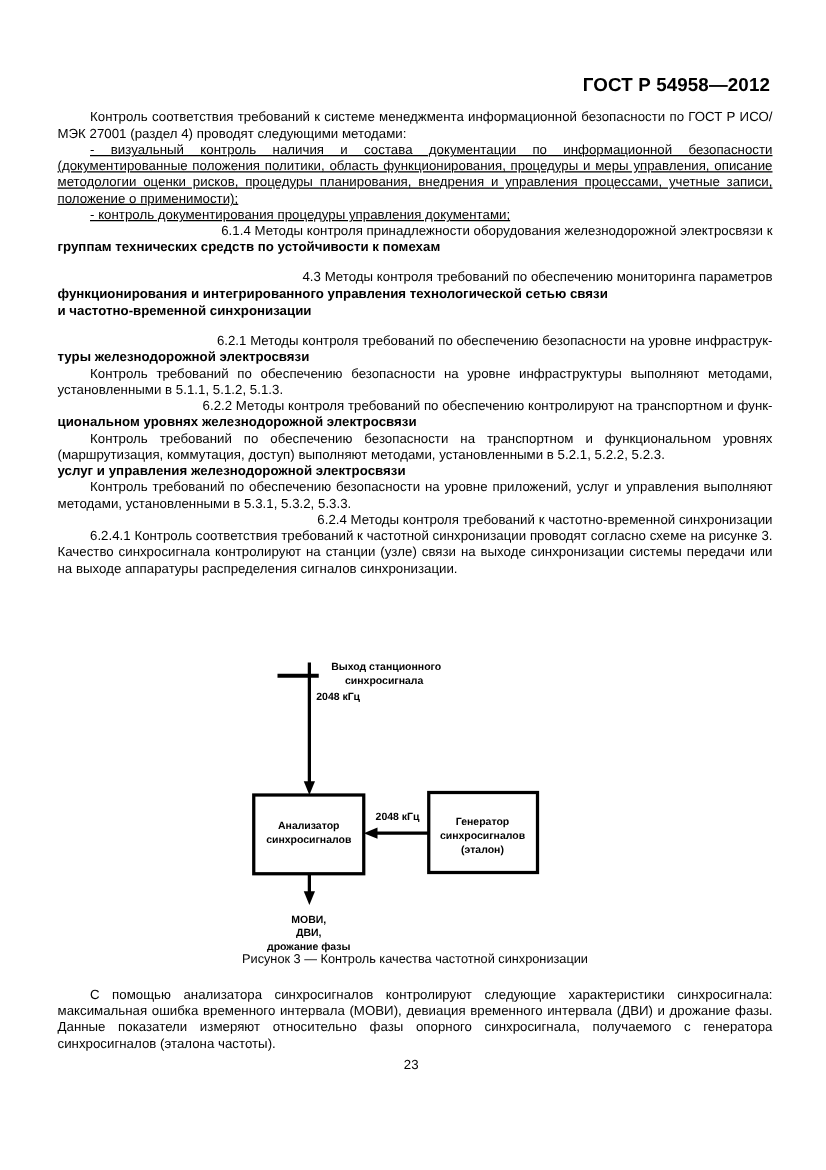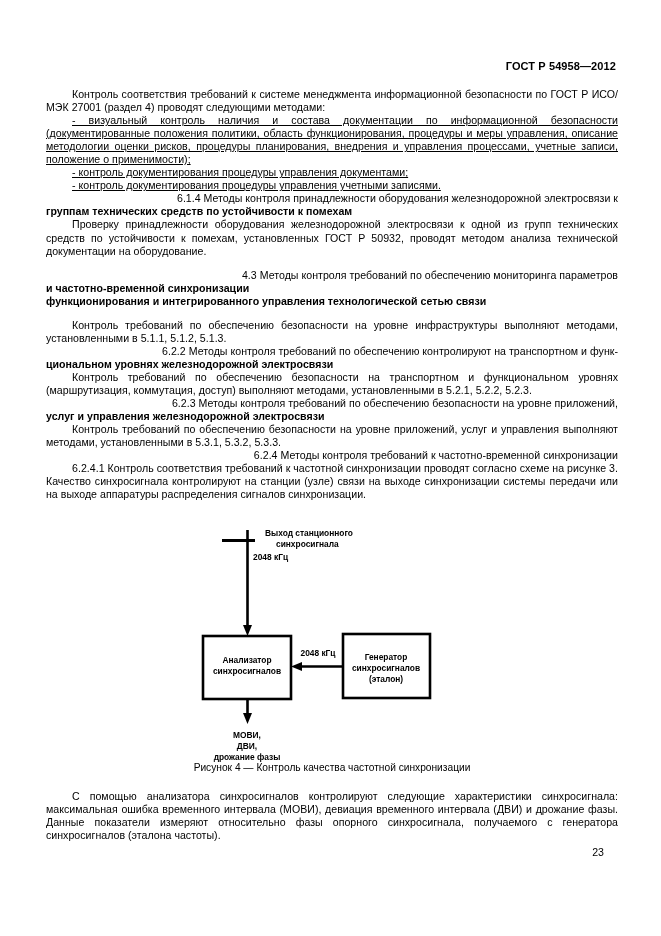--- a/index.html
+++ b/index.html
@@ -25,21 +25,21 @@
     background: #ffffff;
   }
 
   
   .header {
     position: absolute;
     left: 46px;
     top: 60px;
     width: 570px;
     text-align: right;
-    font-size: 11px;
+    font-size: 15px;
     font-weight: bold;
     letter-spacing: 0.1px;
   }
 
   
   .body-col {
     position: absolute;
     left: 46px;
     top: 88px;
     width: 572px;
@@ -89,24 +89,24 @@
 
   .tail {
     position: absolute;
     left: 46px;
     top: 790px;
     width: 572px;
   }
 
   .page-number {
     position: absolute;
-    left: 32px;
+    left: 43px;
     top: 846px;
     width: 572px;
-    text-align: right;
+    text-align: center;
     font-size: 10.6px;
   }
 
   
   text.dlabel {
     font-family: "Liberation Sans", sans-serif;
     font-size: 8.4px;
     font-weight: bold;
     fill: #000000;
   }
@@ -116,41 +116,40 @@
 
 <div class="page">
 
   <div class="header">ГОСТ Р 54958—2012</div>
 
   <div class="body-col">
 
     <p class="indent">Контроль соответствия требований к системе менеджмента информационной безопасности по ГОСТ Р ИСО/МЭК 27001 (раздел 4) проводят следующими методами:</p>
     <p class="dash">- визуальный контроль наличия и состава документации по информационной безопасности (документированные положения политики, область функционирования, процедуры и меры управления, описание методологии оценки рисков, процедуры планирования, внедрения и управления процессами, учетные записи, положение о применимости);</p>
     <p class="dash">- контроль документирования процедуры управления документами;</p>
-    <p class="dash">- контроль документирования процедуры управления учетными записями.</p>
 
     <p class="head">6.1.4  Методы контроля принадлежности оборудования железнодорожной электросвязи к</p>
     <p class="head-cont">группам технических средств по устойчивости к помехам</p>
-    <p class="indent">Проверку принадлежности оборудования железнодорожной электросвязи к одной из групп технических средств по устойчивости к помехам, установленных ГОСТ Р 50932, проводят методом анализа технической документации на оборудование.</p>
 
     <div class="gap-md"></div>
 
     <p class="head">4.3  Методы контроля требований по обеспечению мониторинга параметров</p>
+    <p class="head-cont">функционирования и интегрированного управления технологической сетью связи</p>
     <p class="head-cont">и частотно-временной синхронизации</p>
-    <p class="head-cont">функционирования и интегрированного управления технологической сетью связи</p>
 
     <div class="gap-md"></div>
 
+    <p class="head">6.2.1  Методы контроля требований по обеспечению безопасности на уровне инфраструк-</p>
+    <p class="head-cont">туры железнодорожной электросвязи</p>
     <p class="indent">Контроль требований по обеспечению безопасности на уровне инфраструктуры выполняют методами, установленными в 5.1.1, 5.1.2, 5.1.3.</p>
 
     <p class="head">6.2.2  Методы контроля требований по обеспечению контролируют на транспортном и функ-</p>
     <p class="head-cont">циональном уровнях железнодорожной электросвязи</p>
     <p class="indent">Контроль требований по обеспечению безопасности на транспортном и функциональном уровнях (маршрутизация, коммутация, доступ) выполняют методами, установленными в 5.2.1, 5.2.2, 5.2.3.</p>
 
-    <p class="head">6.2.3  Методы контроля требований по обеспечению безопасности на уровне приложений,</p>
     <p class="head-cont">услуг и управления железнодорожной электросвязи</p>
     <p class="indent">Контроль требований по обеспечению безопасности на уровне приложений, услуг и управления выполняют методами, установленными в 5.3.1, 5.3.2, 5.3.3.</p>
 
     <p class="head">6.2.4  Методы контроля требований к частотно-временной синхронизации</p>
     <p class="indent">6.2.4.1 Контроль соответствия требований к частотной синхронизации проводят согласно схеме на рисунке 3. Качество синхросигнала контролируют на станции (узле) связи на выходе синхронизации системы передачи или на выходе аппаратуры распределения сигналов синхронизации.</p>
 
   </div>
 
   <div class="figure">
     <svg class="fig-svg" width="572" height="250" viewBox="0 0 572 250" xmlns="http://www.w3.org/2000/svg">
@@ -181,21 +180,21 @@
       <line x1="201.5" y1="179" x2="201.5" y2="196" stroke="#000" stroke-width="2.6"></line>
       <polygon points="201.5,204 197,193 206,193" fill="#000"></polygon>
 
       <text class="dlabel" x="201" y="218" text-anchor="middle">МОВИ,</text>
       <text class="dlabel" x="201" y="229" text-anchor="middle">ДВИ,</text>
       <text class="dlabel" x="201" y="240" text-anchor="middle">дрожание фазы</text>
 
     </svg>
   </div>
 
-  <div class="caption">Рисунок 4 — Контроль качества частотной синхронизации</div>
+  <div class="caption">Рисунок 3 — Контроль качества частотной синхронизации</div>
 
   <div class="tail">
     <p class="indent">С помощью анализатора синхросигналов контролируют следующие характеристики синхросигнала: максимальная ошибка временного интервала (МОВИ), девиация временного интервала (ДВИ) и дрожание фазы. Данные показатели измеряют относительно фазы опорного синхросигнала, получаемого с генератора синхросигналов (эталона частоты).</p>
   </div>
 
   <div class="page-number">23</div>
 
 </div>
 
 </body></html>

